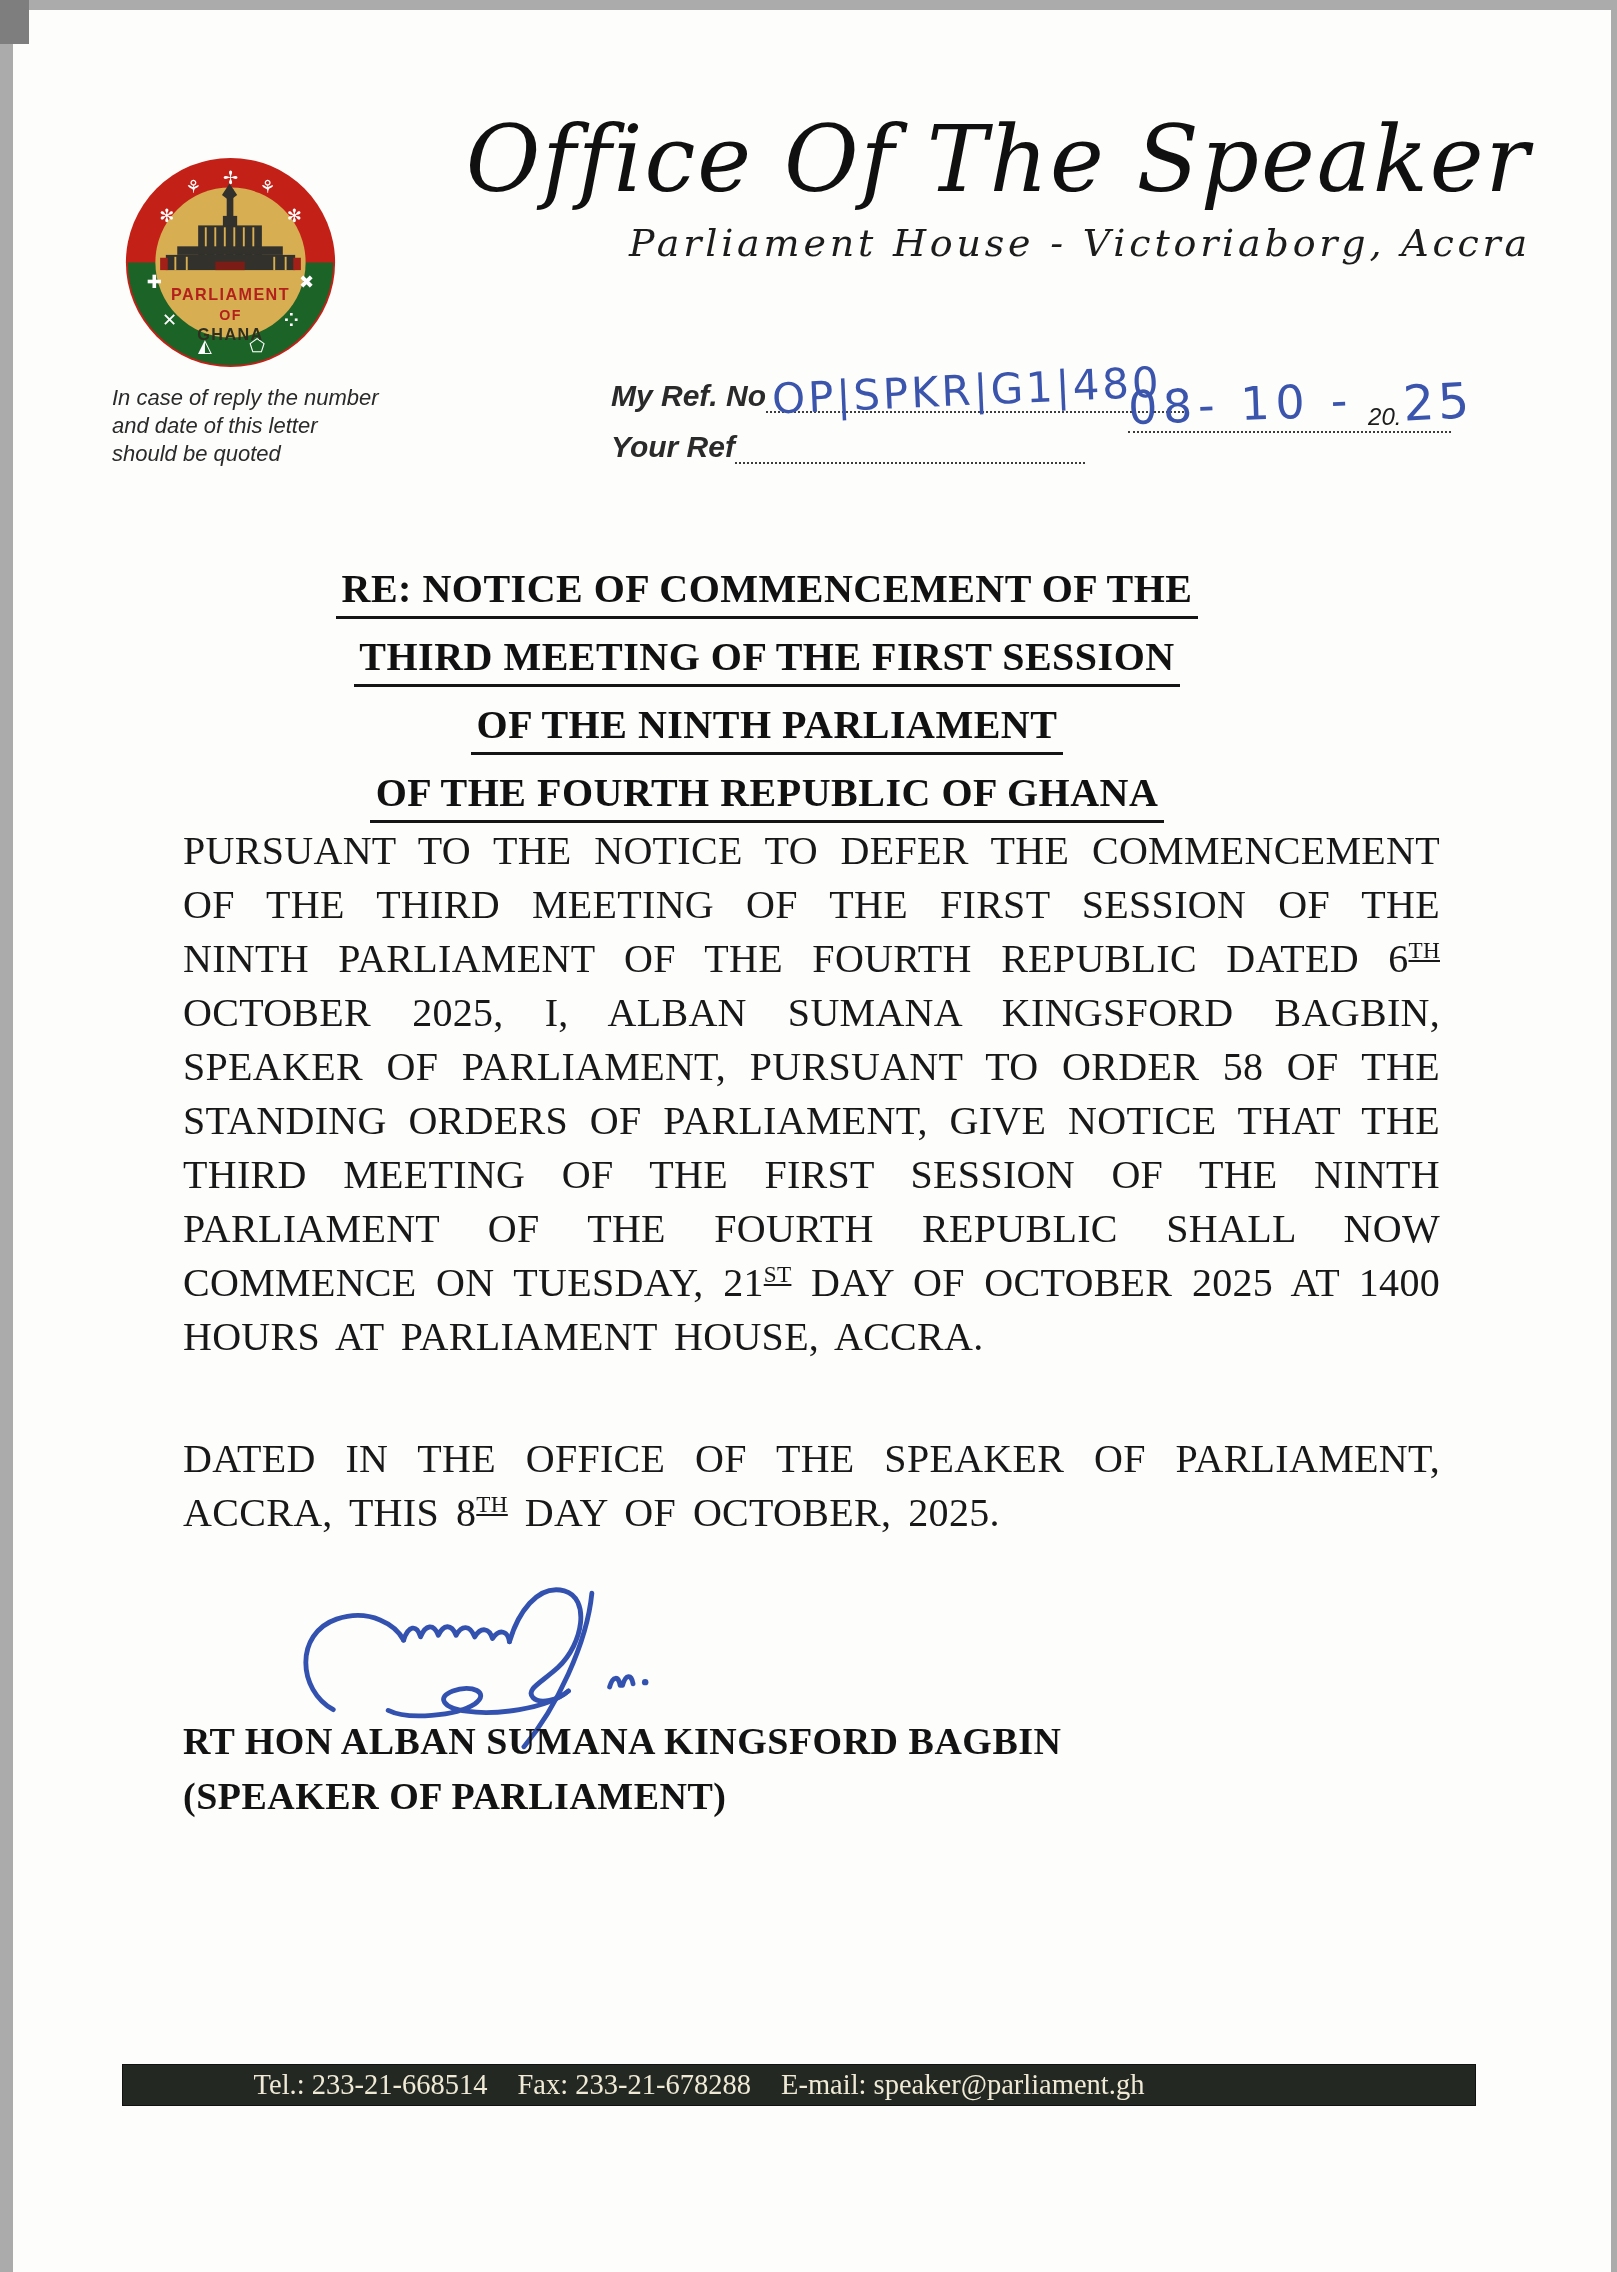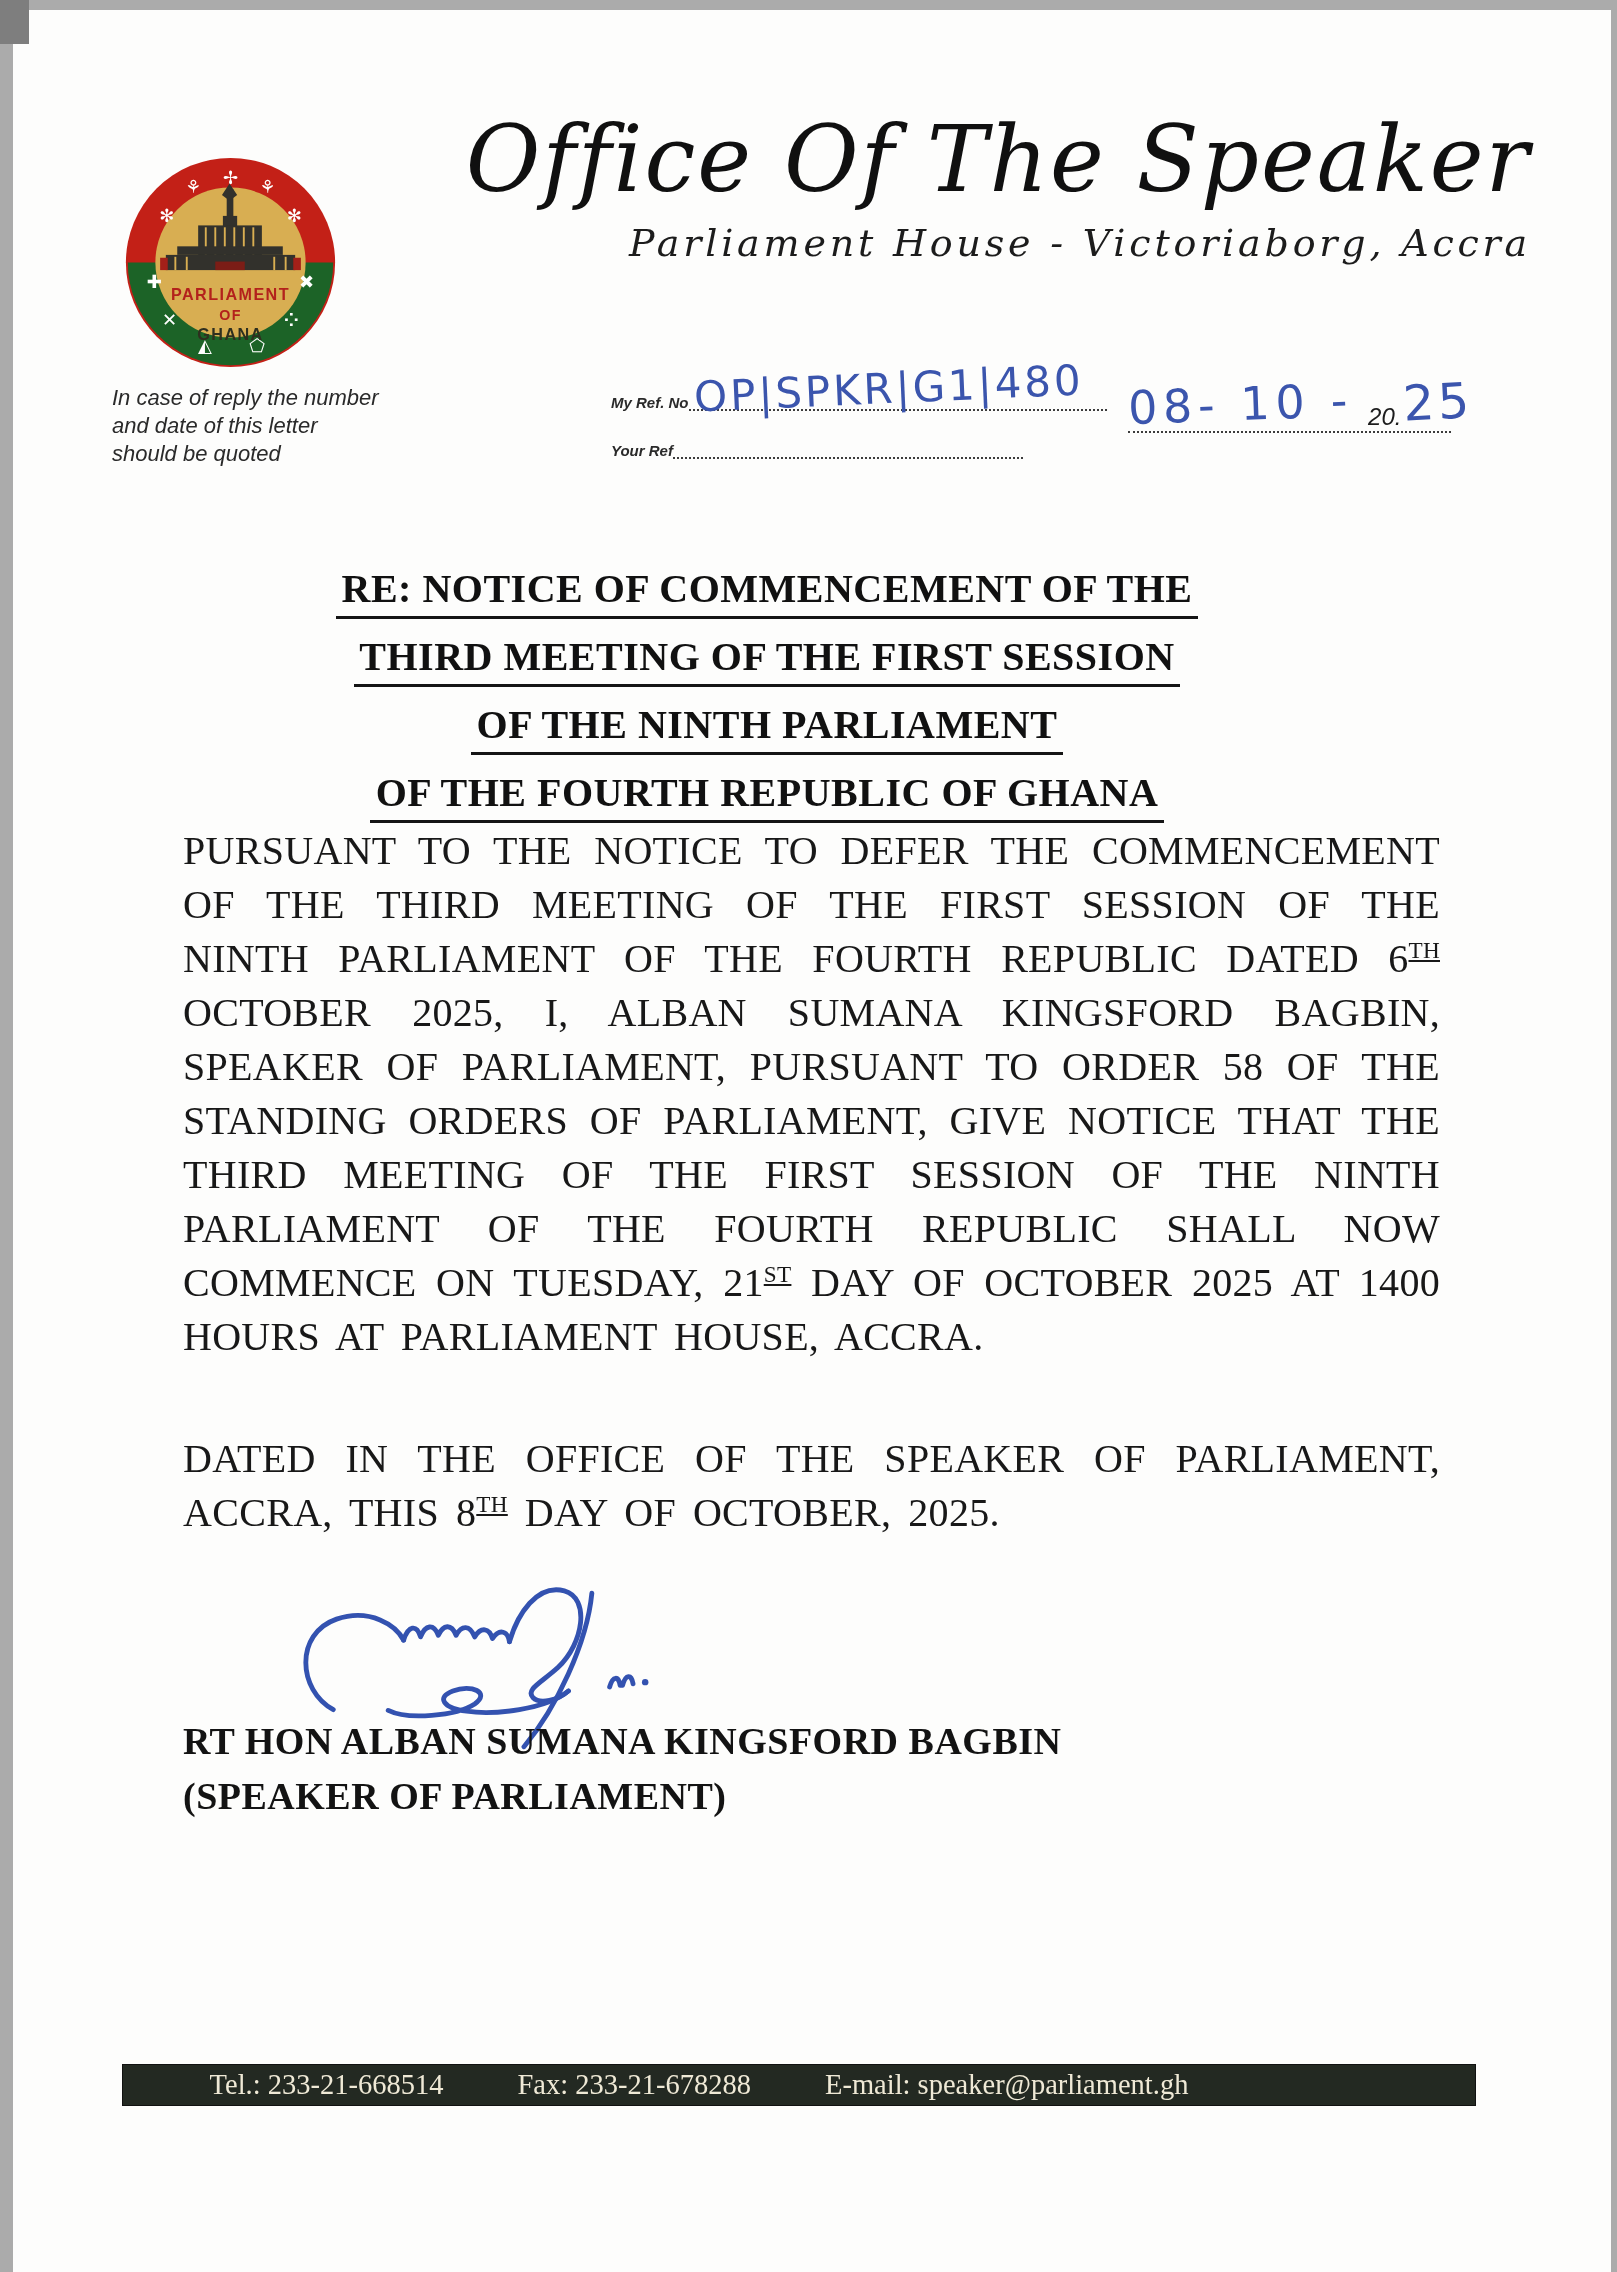--- a/index.html
+++ b/index.html
@@ -26,21 +26,21 @@
   .masthead .sub  { font-size:38px; margin-top:13.3px; letter-spacing:3.8px; color:#1c1c1c; white-space:nowrap; }
 
   .reply-note {
     position:absolute; left:112px; top:384px; width:271px;
     font-family:"Liberation Sans", sans-serif; font-style:italic;
     font-size:22px; line-height:1.28; color:#2a2a2a;
   }
 
   .ref-label {
     font-family:"Liberation Sans", sans-serif; font-style:italic; font-weight:bold;
-    font-size:15px; color:#2a2a2a; white-space:nowrap;
+    font-size:30px; color:#2a2a2a; white-space:nowrap;
   }
   .myref-row { position:absolute; left:611px; top:379px; display:flex; align-items:flex-end; }
   .myref-line {
     width:418px; border-bottom:2.9px dotted #3c3c3c; height:32px; position:relative;
   }
   .myref-hand {
     position:absolute; left:5.7px; bottom:-3.8px; white-space:nowrap;
     font-family:"DejaVu Sans", sans-serif; font-size:42px; color:#3b55ad;
     transform:rotate(-2.5deg); letter-spacing:2.9px;
   }
@@ -80,21 +80,21 @@
   .signer {
     position:absolute; left:183px; top:1714px;
     font-weight:bold; font-size:38px; line-height:55px; color:#131313; letter-spacing:0.5px;
   }
 
   
   .footer-bar {
     position:absolute; left:122px; top:2064px; width:1354px; height:42px;
     background:#232922; border:1.9px solid #111;
     display:flex; align-items:center; justify-content:center;
-    color:#efe9d6; font-size:28.5px; white-space:nowrap; padding-right:200px;gap:44px;
+    color:#efe9d6; font-size:28.5px; white-space:nowrap; padding-right:200px;
   }
   .footer-bar span { margin:0 15px; }
 
   .logo-caption { font-family:"Liberation Sans", sans-serif; font-weight:bold; letter-spacing:1.5px; }
 </style>
 </head>
 <body>
 
 <div class="scan">
   <div class="paper"></div>

